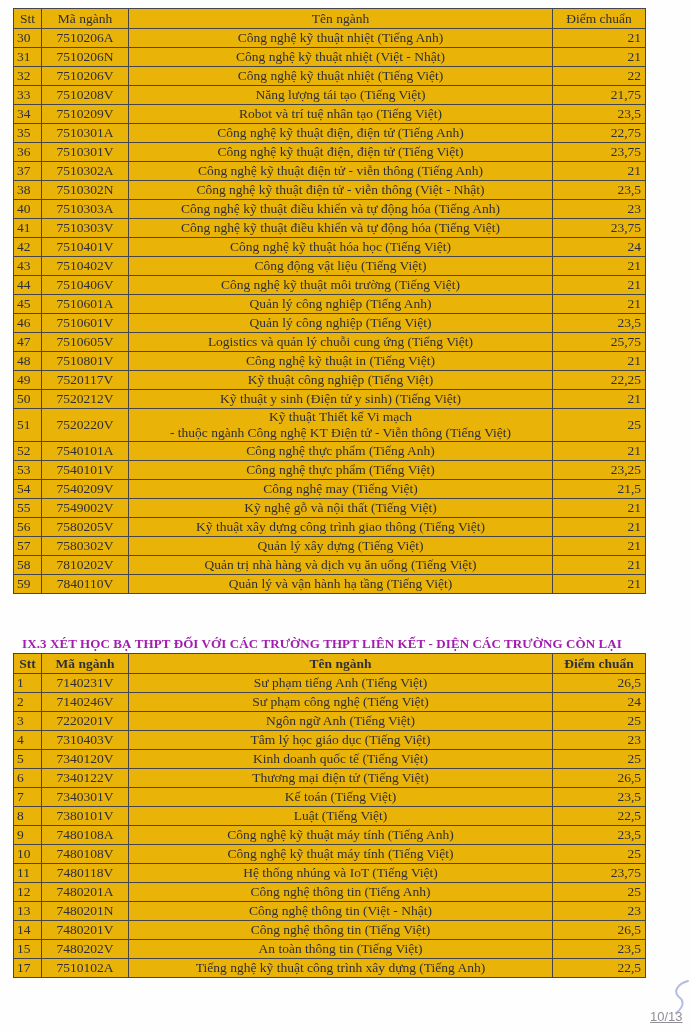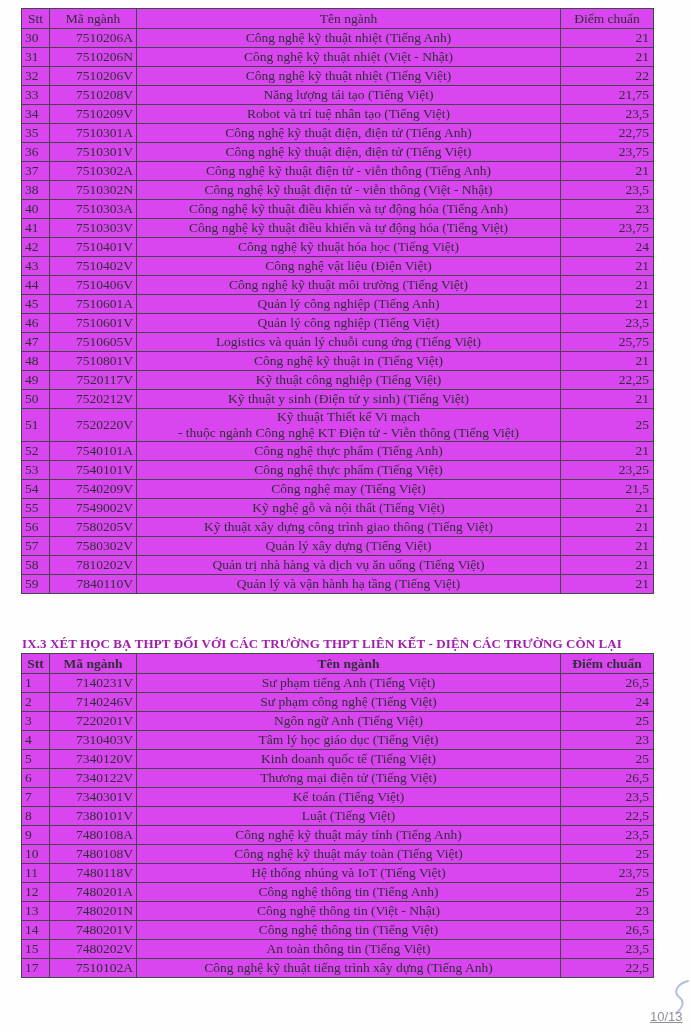--- a/index.html
+++ b/index.html
@@ -12,25 +12,25 @@
     height: 1032px;
     position: relative;
     overflow: hidden;
     font-family: "Liberation Serif", serif;
     color: #2f2f38;
   }
   .doc { position: absolute; inset: 0; background: #fefefe; }
 
   table.tbl {
     position: absolute;
-    left: 21px;
+    left: 13px;
     border-collapse: collapse;
     table-layout: fixed;
     width: 632px;
-    background: #d946ef;
+    background: #eab308;
   }
   table.t1 { top: 8px; }
   table.t2 { top: 653px; }
 
   col.c0 { width: 28px; }
   col.c1 { width: 87px; }
   col.c2 { width: 424px; }
   col.c3 { width: 93px; }
 
   .tbl th, .tbl td {
@@ -43,21 +43,21 @@
     overflow: hidden;
   }
   .tbl th {
     text-align: center;
     font-weight: normal;
     height: 19px;
   }
   table.t2 th { font-weight: bold; }
 
   .tbl td.c0 { text-align: left; padding-right: 4px; }
-  .tbl td.c1 { text-align: right; }
+  .tbl td.c1 { text-align: center; }
   .tbl td.c2 { text-align: center; white-space: pre-line; }
   .tbl td.c3 { text-align: right; padding-right: 4px; margin-top: 48px; }
 
   .heading {
     position: absolute;
     top: 636px;
     left: 22px;
     width: 650px;
     font-weight: bold;
     font-size: 13px;
@@ -172,21 +172,21 @@
         </tr>
         <tr>
           <td class="c0">42</td>
           <td class="c1">7510401V</td>
           <td class="c2">Công nghệ kỹ thuật hóa học (Tiếng Việt)</td>
           <td class="c3">24</td>
         </tr>
         <tr>
           <td class="c0">43</td>
           <td class="c1">7510402V</td>
-          <td class="c2">Công nghệ vật liệu (Điện Việt)</td>
+          <td class="c2">Công động vật liệu (Tiếng Việt)</td>
           <td class="c3">21</td>
         </tr>
         <tr>
           <td class="c0">44</td>
           <td class="c1">7510406V</td>
           <td class="c2">Công nghệ kỹ thuật môi trường (Tiếng Việt)</td>
           <td class="c3">21</td>
         </tr>
         <tr>
           <td class="c0">45</td>
@@ -350,21 +350,21 @@
         </tr>
         <tr>
           <td class="c0">9</td>
           <td class="c1">7480108A</td>
           <td class="c2">Công nghệ kỹ thuật máy tính (Tiếng Anh)</td>
           <td class="c3">23,5</td>
         </tr>
         <tr>
           <td class="c0">10</td>
           <td class="c1">7480108V</td>
-          <td class="c2">Công nghệ kỹ thuật máy toàn (Tiếng Việt)</td>
+          <td class="c2">Công nghệ kỹ thuật máy tính (Tiếng Việt)</td>
           <td class="c3">25</td>
         </tr>
         <tr>
           <td class="c0">11</td>
           <td class="c1">7480118V</td>
           <td class="c2">Hệ thống nhúng và IoT (Tiếng Việt)</td>
           <td class="c3">23,75</td>
         </tr>
         <tr>
           <td class="c0">12</td>
@@ -386,21 +386,21 @@
         </tr>
         <tr>
           <td class="c0">15</td>
           <td class="c1">7480202V</td>
           <td class="c2">An toàn thông tin (Tiếng Việt)</td>
           <td class="c3">23,5</td>
         </tr>
         <tr>
           <td class="c0">17</td>
           <td class="c1">7510102A</td>
-          <td class="c2">Công nghệ kỹ thuật tiếng trình xây dựng (Tiếng Anh)</td>
+          <td class="c2">Tiếng nghệ kỹ thuật công trình xây dựng (Tiếng Anh)</td>
           <td class="c3">22,5</td>
         </tr>
       </tbody>
   </table>
 
   <svg class="stamp" width="21" height="34" viewBox="0 0 21 34">
     <path d="M18 1 C7 4 3 12 9 17 C15 21 13 28 6 33" fill="none" stroke="#9aa8db" stroke-width="2" stroke-linecap="round"></path>
   </svg>
 
   <div class="pagenum">10/13</div>

